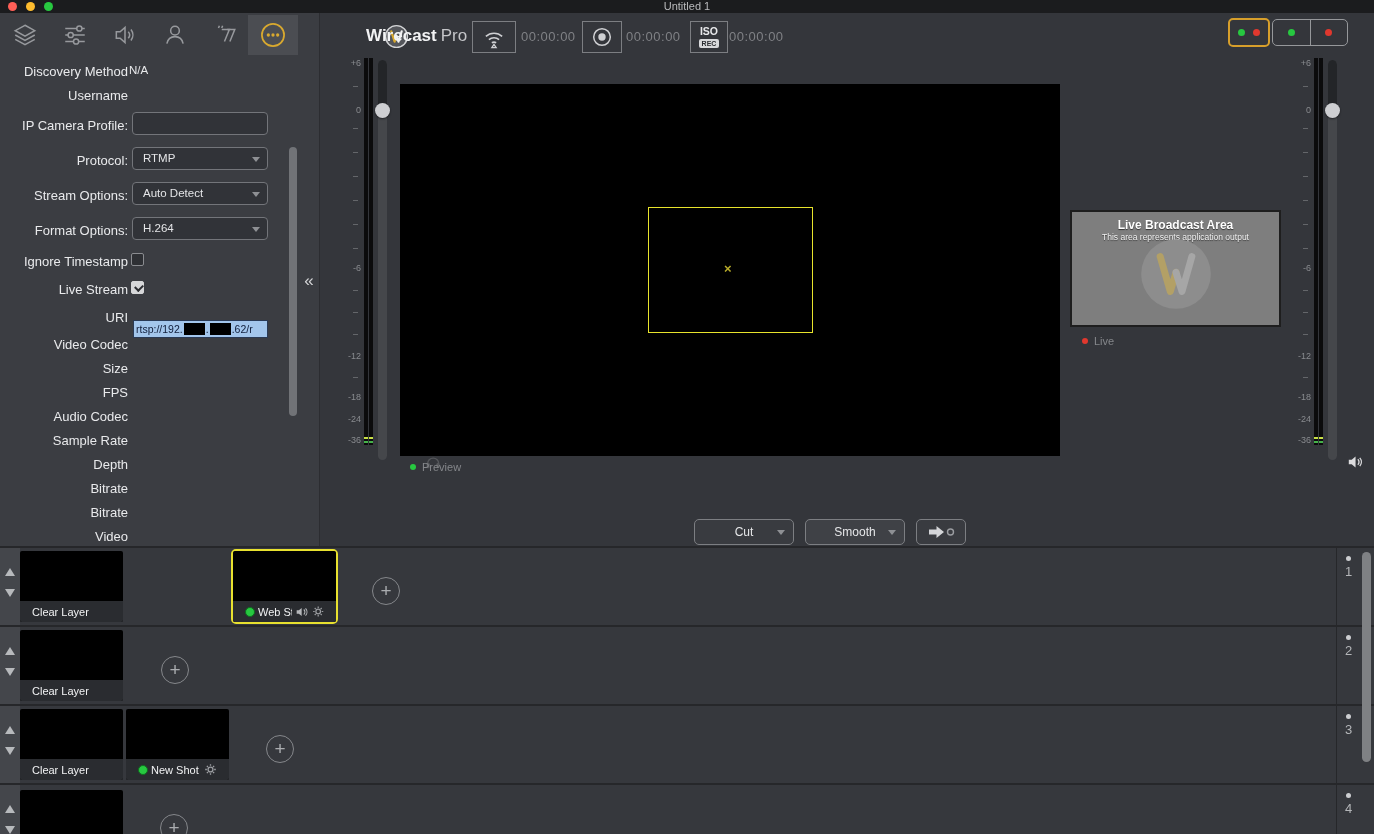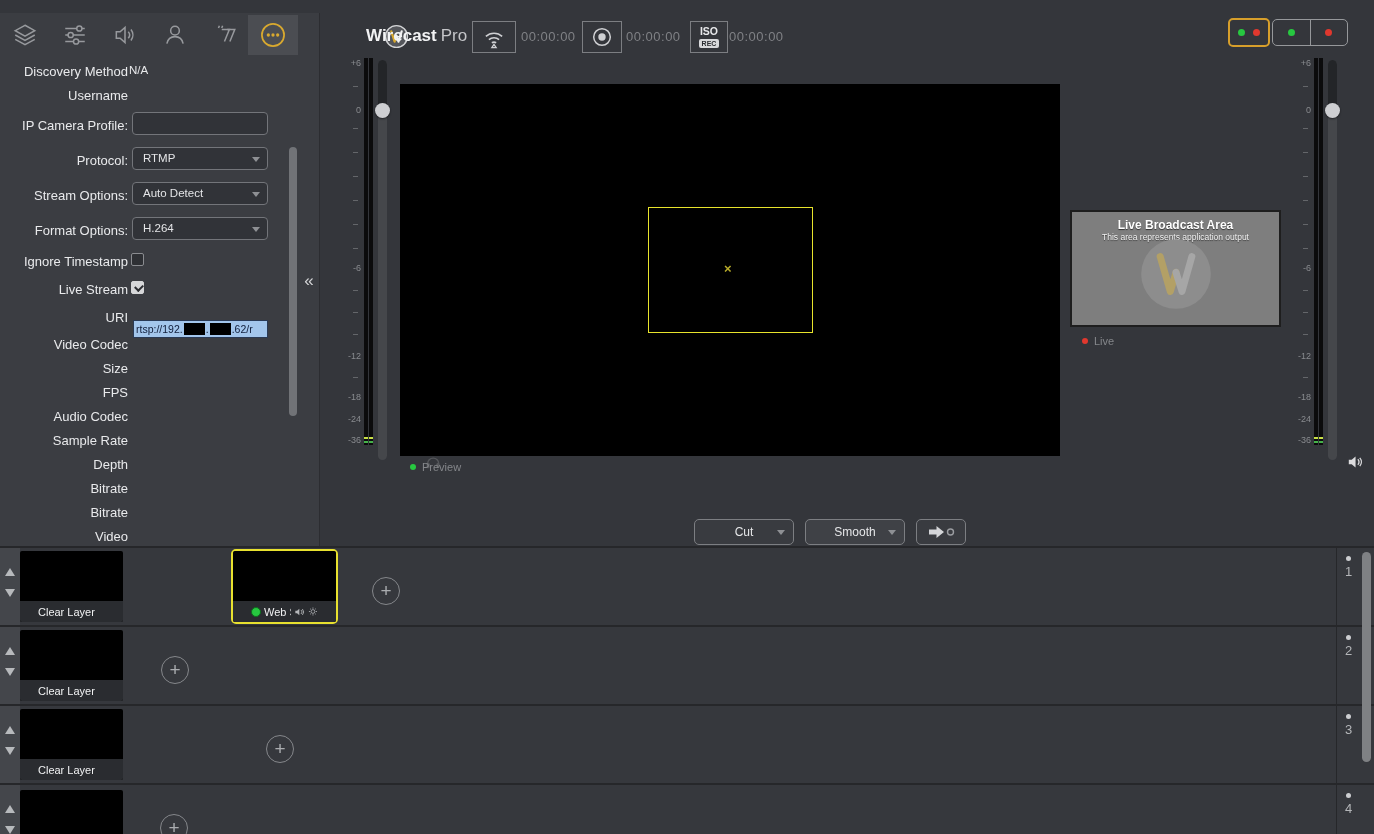--- a/index.html
+++ b/index.html
@@ -87,40 +87,46 @@
   
   #layers { position:absolute; left:0; top:546px; width:1374px; height:288px; background:#26272a; }
   .lrow { position:absolute; left:0; width:1374px; height:77px; background:#36383d; }
   .arrow-col { position:absolute; left:0; top:0; width:20px; height:77px; background:#44464b; }
   .arr-up { position:absolute; left:5px; top:20px; width:0; height:0;
     border-left:5px solid transparent; border-right:5px solid transparent; border-bottom:8px solid #b7b9bc; }
   .arr-dn { position:absolute; left:5px; top:41px; width:0; height:0;
     border-left:5px solid transparent; border-right:5px solid transparent; border-top:8px solid #b7b9bc; }
   .shot { position:absolute; top:3px; width:103px; height:71px; background:#000; border-radius:2px; overflow:hidden; }
   .shot .label-bar { position:absolute; left:0; right:0; bottom:0; height:21px; background:#2a2c30;
-    display:flex; align-items:center; padding:0 18px; gap:3px; }
+    display:flex; align-items:center; padding:0 12px; gap:3px; }
   .shot .label-bar .txt { font-size:11px; color:#f1f2f3; white-space:nowrap; overflow:hidden; flex:1 1 auto; }
   .live-dot9 { width:10px; height:10px; border-radius:50%; background:#27c840; border:1px solid #0e6e1f; flex:0 0 auto; }
   .sel-wrap { position:absolute; top:1px; width:107px; height:75px; border:2px solid #e8e12f; border-radius:5px; }
   .sel-wrap .shot { top:0; left:0; }
   .plus-btn { position:absolute; top:29px; width:28px; height:28px; border-radius:50%;
     border:1.5px solid #85878b; color:#aaacaf; font-size:19px; line-height:25px; text-align:center; }
   .num-divider { position:absolute; left:1336px; top:0; width:1px; height:77px; background:#26272a; }
   .num-cell { position:absolute; left:1337px; top:0; width:23px; height:77px; }
   .num-cell .dot { position:absolute; left:9px; top:8px; width:5px; height:5px; border-radius:50%; background:#cdced1; }
   .num-cell .num { position:absolute; left:0; top:16px; width:23px; text-align:center; font-size:13px; color:#b4b6b9; }
   #layers-scrollbar { position:absolute; left:1362px; top:6px; width:9px; height:210px; background:#7f8184; border-radius:4.5px; }
 
   svg { display:block; }
 </style>
 </head>
 <body>
 
 <div id="app">
 
+  <div id="titlebar">
+    <div class="tl" style="left:8px;background:#ff5f57"></div>
+    <div class="tl" style="left:26px;background:#febc2e"></div>
+    <div class="tl" style="left:44px;background:#28c840"></div>
+    <div class="title">Untitled 1</div>
+  </div>
 
   <div id="left-panel">
 
     <div class="tb-icon" style="left:0px">
       <svg width="26" height="26" viewBox="0 0 24 24" fill="none" stroke="#97999d" stroke-width="1.4">
         <path d="M12 3 L21 8 12 13 3 8 Z"></path>
           <path d="M3 12 L12 17 21 12"></path>
           <path d="M3 16 L12 21 21 16"></path>
       </svg>
     </div>
@@ -443,20 +449,32 @@
     <div class="lrow" style="top:160px">
       <div class="arrow-col">
         <div class="arr-up"></div>
         <div class="arr-dn"></div>
       </div>
       <div class="shot" style="left:20px">
         <div class="label-bar">
             <span class="txt">Clear Layer</span>
           </div>
       </div>
+      <div class="shot" style="left:126px">
+        <div class="label-bar">
+          <span class="live-dot9"></span>
+          <span class="txt">New Shot</span>
+          <svg width="13" height="13" viewBox="0 0 16 16">
+            <g stroke="#9b9da1" stroke-width="1.6" fill="none">
+              <circle cx="8" cy="8" r="3"></circle>
+              <path d="M8 1.5v2M8 12.5v2M1.5 8h2M12.5 8h2M3.5 3.5l1.4 1.4M11.1 11.1l1.4 1.4M12.5 3.5l-1.4 1.4M4.9 11.1l-1.4 1.4"></path>
+            </g>
+          </svg>
+        </div>
+      </div>
       <div class="plus-btn" style="left:266px">+</div>
       <div class="num-divider"></div>
       <div class="num-cell">
         <div class="dot"></div>
         <div class="num">3</div>
       </div>
     </div>
 
     <div class="lrow" style="top:239px">
       <div class="arrow-col">

